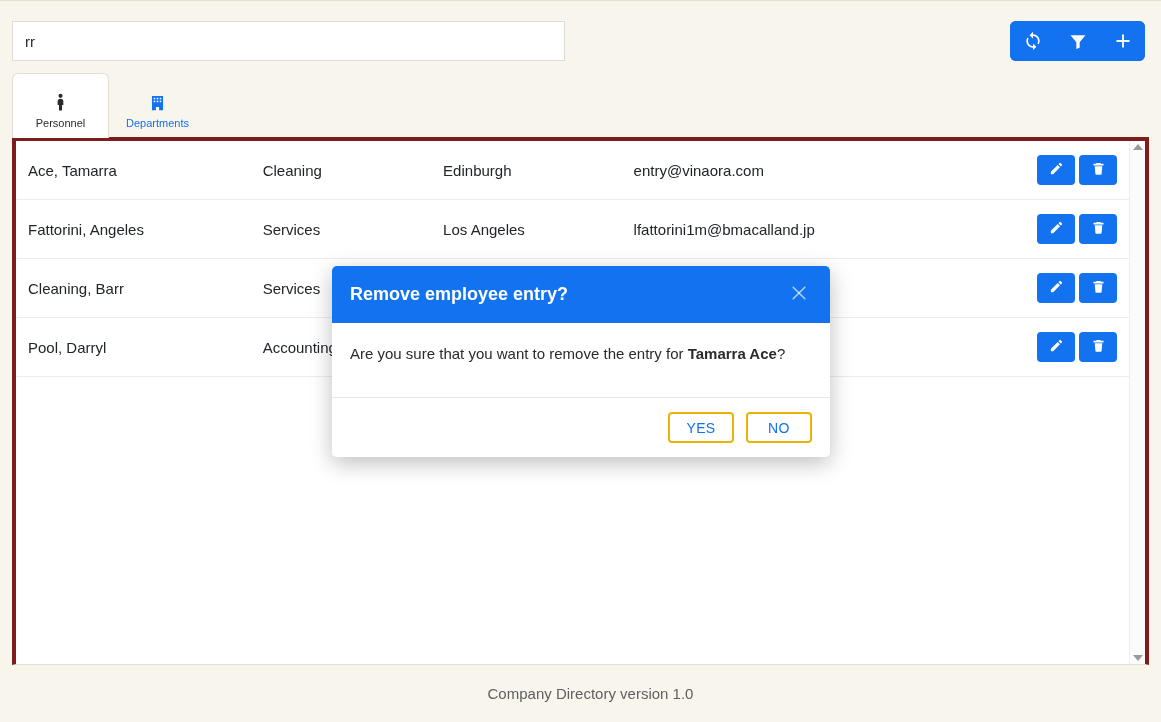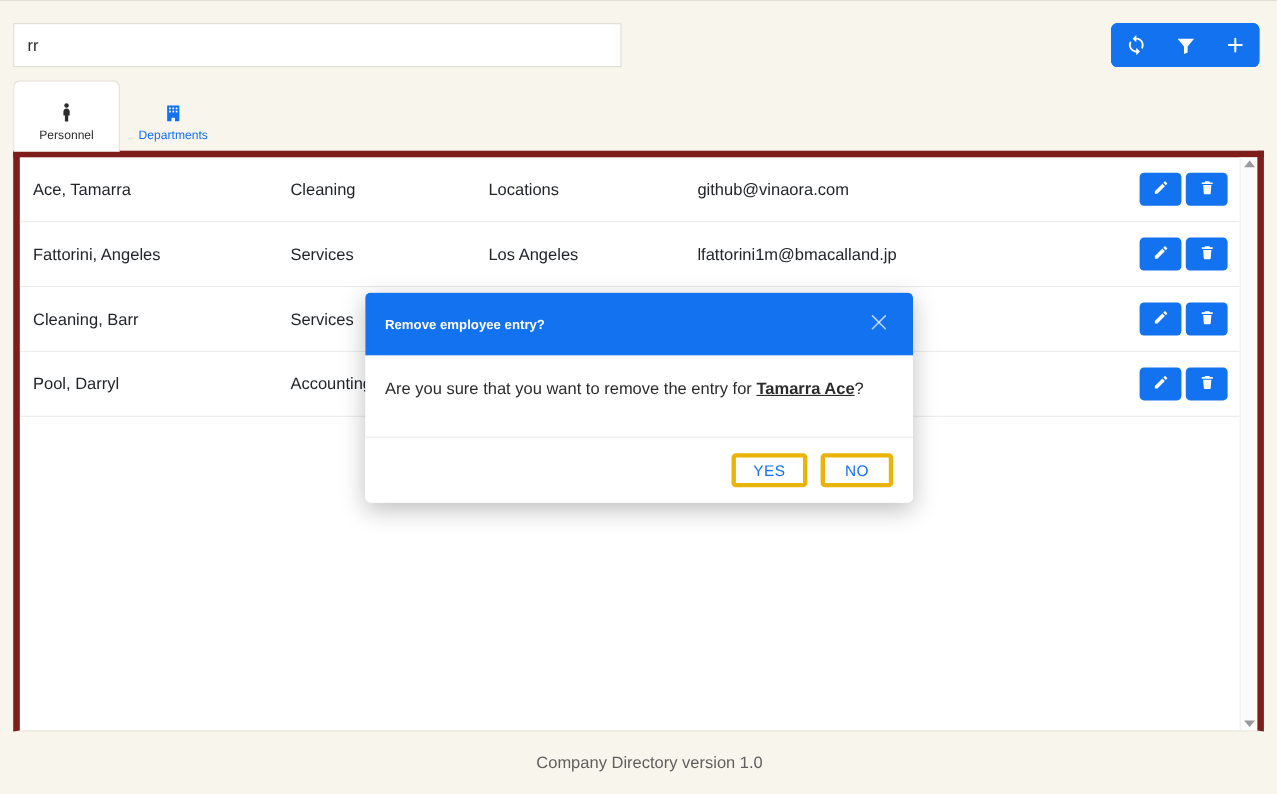--- a/index.html
+++ b/index.html
@@ -104,21 +104,21 @@
     border-color: #e2ded2;
     color: #2b2b2b;
   }
   .tab-icon { height: 22px; display: flex; align-items: center; justify-content: center; }
   .tab-label { line-height: 1.2; white-space: nowrap; }
 
   
   .content-panel {
     flex: 1 1 auto;
     background: #ffffff;
-    border: 6px solid #7f1d1d;
+    border: 4px solid #7f1d1d;
     border-bottom: 1px solid #e4e0d4;
     margin: -1px 12px 0 12px;
     position: relative;
     display: flex;
     overflow: hidden;
   }
 
   .table-wrap {
     flex: 1 1 auto;
     overflow: hidden;
@@ -207,49 +207,49 @@
   }
   .dialog-header {
     background: #1272f0;
     color: #ffffff;
     padding: 14px 18px;
     display: flex;
     align-items: center;
     justify-content: space-between;
     height: 57px;
   }
-  .dialog-title { font-size: 12px; font-weight: bold; text-align: right; }
+  .dialog-title { font-size: 18px; font-weight: bold; text-align: right; }
   .dialog-close {
     background: none;
     border: none;
     cursor: pointer;
     width: 26px; height: 26px;
     display: flex; align-items: center; justify-content: center;
     padding: 0;
   }
   .dialog-body {
     padding: 22px 18px 30px 18px;
     font-size: 15px;
     color: #2b2b2b;
     border-bottom: 1px solid #e6e6e6;
     min-height: 75px;
   }
-  .dialog-body b { font-weight: bold; text-decoration: underline; }
+  .dialog-body b { font-weight: bold; }
   .dialog-footer {
     padding: 14px 18px;
     display: flex;
     justify-content: flex-end;
     gap: 12px;
     background: #ffffff;
   }
   .dlg-btn {
     min-width: 66px;
     height: 31px;
     padding: 0 16px;
-    border: 4px solid #eab308;
+    border: 2px solid #eab308;
     border-radius: 4px;
     background: #ffffff;
     color: #1272f0;
     font-size: 14px;
     font-family: "Liberation Sans", sans-serif;
     cursor: pointer;
     letter-spacing: 0.4px;
   }
 </style>
 </head>
@@ -313,22 +313,22 @@
   </div>
 
   <div class="content-panel">
     <div class="table-wrap">
       <table class="directory">
         <tbody>
 
           <tr>
             <td class="c-name">Ace, Tamarra</td>
             <td class="c-dept">Cleaning</td>
-            <td class="c-loc">Locations</td>
-            <td class="c-email">github@vinaora.com</td>
+            <td class="c-loc">Edinburgh</td>
+            <td class="c-email">entry@vinaora.com</td>
             <td class="c-act">
               <div class="row-actions">
                 <button class="icon-btn">
                   <span>
                     <svg width="15" height="15" viewBox="0 0 24 24" fill="#ffffff">
                       <path d="M3 17.3V21h3.7L17.6 10.1l-3.7-3.7zM20.7 7c.4-.4.4-1 0-1.4l-2.3-2.3a1 1 0 0 0-1.4 0l-1.8 1.8 3.7 3.7z"></path>
                     </svg>
                   </span>
                 </button>
                 <button class="icon-btn">

